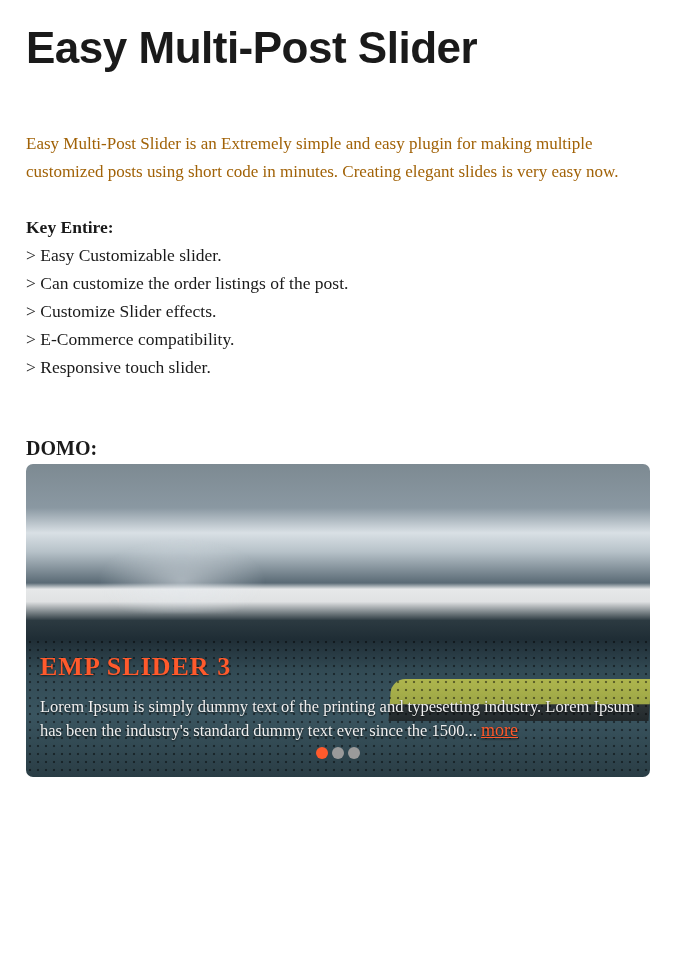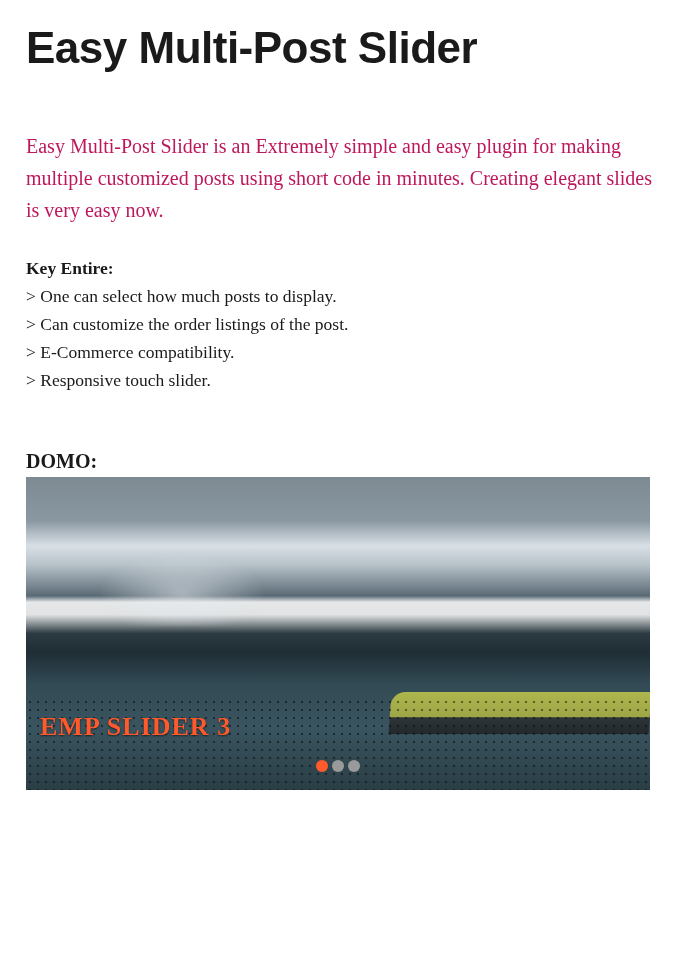--- a/index.html
+++ b/index.html
@@ -15,24 +15,24 @@
   h1.page-title {
     font-family: 'Segoe UI', Arial, Helvetica, sans-serif;
     font-weight: 800;
     font-size: 44px;
     letter-spacing: -0.5px;
     color: #1a1a1a;
     margin-bottom: 58px;
     line-height: 1.1;
   }
   p.intro {
-    font-size: 20px;
+    font-size: 17px;
     line-height: 1.6;
     margin-bottom: 28px;
-    color: #be185d;
+    color: #a16207;
   }
   .key-feature-label {
     font-weight: bold;
     font-size: 17.5px;
     line-height: 1.6;
   }
   .features {
     font-size: 17.5px;
     line-height: 1.6;
   }
@@ -55,20 +55,21 @@
       #d9e0e5 22%,
       #b7c2c9 28%,
       #5a6a75 38%,
       #e6e8e9 40%,
       #e0e2e3 44%,
       #2c3a41 50%,
       #1f2d35 56%,
       #324a54 66%,
       #3a5560 80%,
       #2a3d45 100%);
+    border-radius: 7px;
   }
   
   .slider::before{
     content:"";
     position:absolute;
     left:10%; right:40%;
     top:22%;
     height:80px;
     background: radial-gradient(ellipse 120px 60px at 30% 60%, rgba(230,235,240,0.55), transparent 70%);
     filter: blur(1px);
@@ -137,32 +138,36 @@
 </head>
 <body>
 
 <div class="container">
   <h1 class="page-title">Easy Multi-Post Slider</h1>
 
   <p class="intro">Easy Multi-Post Slider is an Extremely simple and easy plugin for making multiple customized posts using short code in minutes. Creating elegant slides is very easy now.</p>
 
   <div class="key-feature-label">Key Entire:</div>
   <div class="features">
-    <div>&gt; One can select how much posts to display.</div>
+    <div>&gt; Easy Customizable slider.</div>
     <div>&gt; Can customize the order listings of the post.</div>
+    <div>&gt; Customize Slider effects.</div>
     <div>&gt; E-Commerce compatibility.</div>
     <div>&gt; Responsive touch slider.</div>
   </div>
 
   <div class="domo-label">DOMO:</div>
 
   <div class="slider">
     <div class="boat"></div>
     <div class="slide-overlay">
       <div class="slide-title">EMP SLIDER 3</div>
+      <div class="slide-desc">
+        <span>Lorem Ipsum is simply dummy text of the printing and typesetting industry. Lorem Ipsum has been the industry's standard dummy text ever since the 1500... </span><a class="slide-more">more</a>
+      </div>
     </div>
     <div class="dots">
       <div class="dot active"></div>
       <div class="dot"></div>
       <div class="dot"></div>
     </div>
   </div>
 </div>
 
 </body></html>

